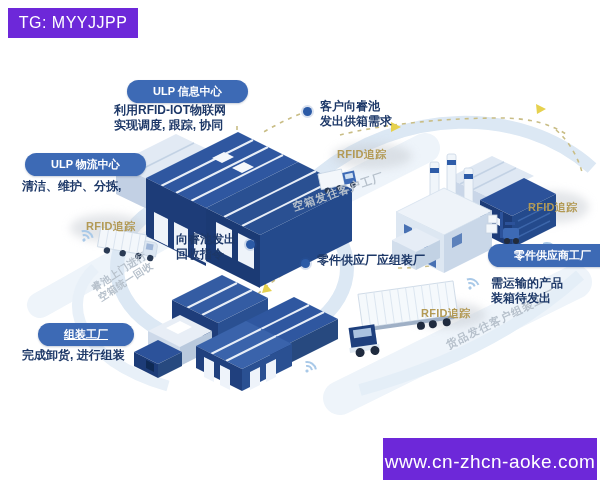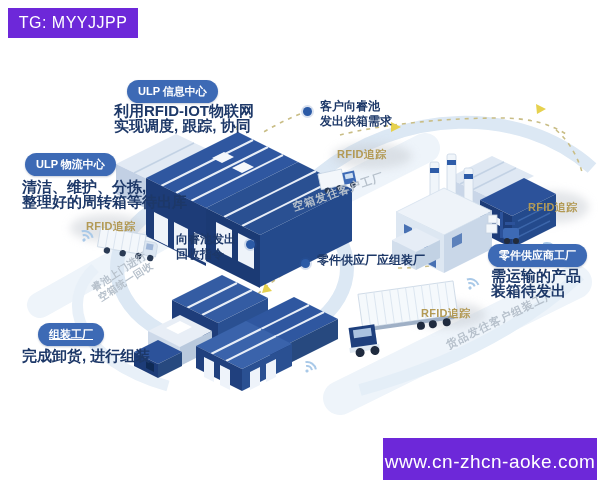--- a/index.html
+++ b/index.html
@@ -12,25 +12,25 @@
   .wm{
     position:absolute;z-index:20;background:#6d28d9;color:#ffffff;
     display:flex;align-items:center;justify-content:center;
     letter-spacing:.5px;white-space:nowrap;
   }
   .wm-top{left:8px;top:8px;width:130px;height:30px;font-size:16px;}
   .wm-bottom{left:383px;top:438px;width:214px;height:48px;font-size:19px;}
   .pill{
     position:absolute;z-index:6;background:#3d6ab5;color:#fff;
     font-size:11px;font-weight:bold;line-height:1;
-    padding:6px 11px;border-radius:13px;white-space:nowrap;
+    padding:6px 26px;border-radius:13px;white-space:nowrap;
     box-shadow:0 1px 2px rgba(29,56,104,.25);
   }
   .desc{
-    position:absolute;z-index:6;color:#1d3868;font-size:15px;font-weight:bold;
+    position:absolute;z-index:6;color:#1d3868;font-size:12px;font-weight:bold;
     line-height:15px;white-space:nowrap;
   }
   .note{
     position:absolute;z-index:6;color:#1d3868;font-size:12px;font-weight:bold;
     line-height:15px;white-space:nowrap;
   }
   .dot{
     position:absolute;z-index:6;width:9px;height:9px;border-radius:50%;
     background:#2b5aa6;box-shadow:0 0 0 2px rgba(43,90,166,.18);
   }
@@ -236,30 +236,29 @@
 
 <div class="pill" style="left:127px;top:80px;">ULP 信息中心</div>
 <div class="desc" style="left:114px;top:103px;">
   <div>利用RFID-IOT物联网</div>
   <div>实现调度, 跟踪, 协同</div>
 </div>
 
 <div class="pill" style="left:25px;top:153px;">ULP 物流中心</div>
 <div class="desc" style="left:22px;top:179px;">
   <div>清洁、维护、分拣,</div>
-  <div>整理好的周转箱等待出库</div>
 </div>
 
 <div class="pill" style="left:38px;top:323px;text-decoration:underline;">组装工厂</div>
 <div class="desc" style="left:22px;top:348px;">
   <div>完成卸货, 进行组装</div>
 </div>
 
 <div class="pill" style="left:488px;top:244px;">零件供应商工厂</div>
-<div class="desc" style="left:491px;top:268px;">
+<div class="desc" style="left:491px;top:276px;">
   <div>需运输的产品</div>
   <div>装箱待发出</div>
 </div>
 
 <span class="dot" style="left:303px;top:107px;"></span>
 <div class="note" style="left:320px;top:99px;">
   <div>客户向睿池</div>
   <div>发出供箱需求</div>
 </div>
 

